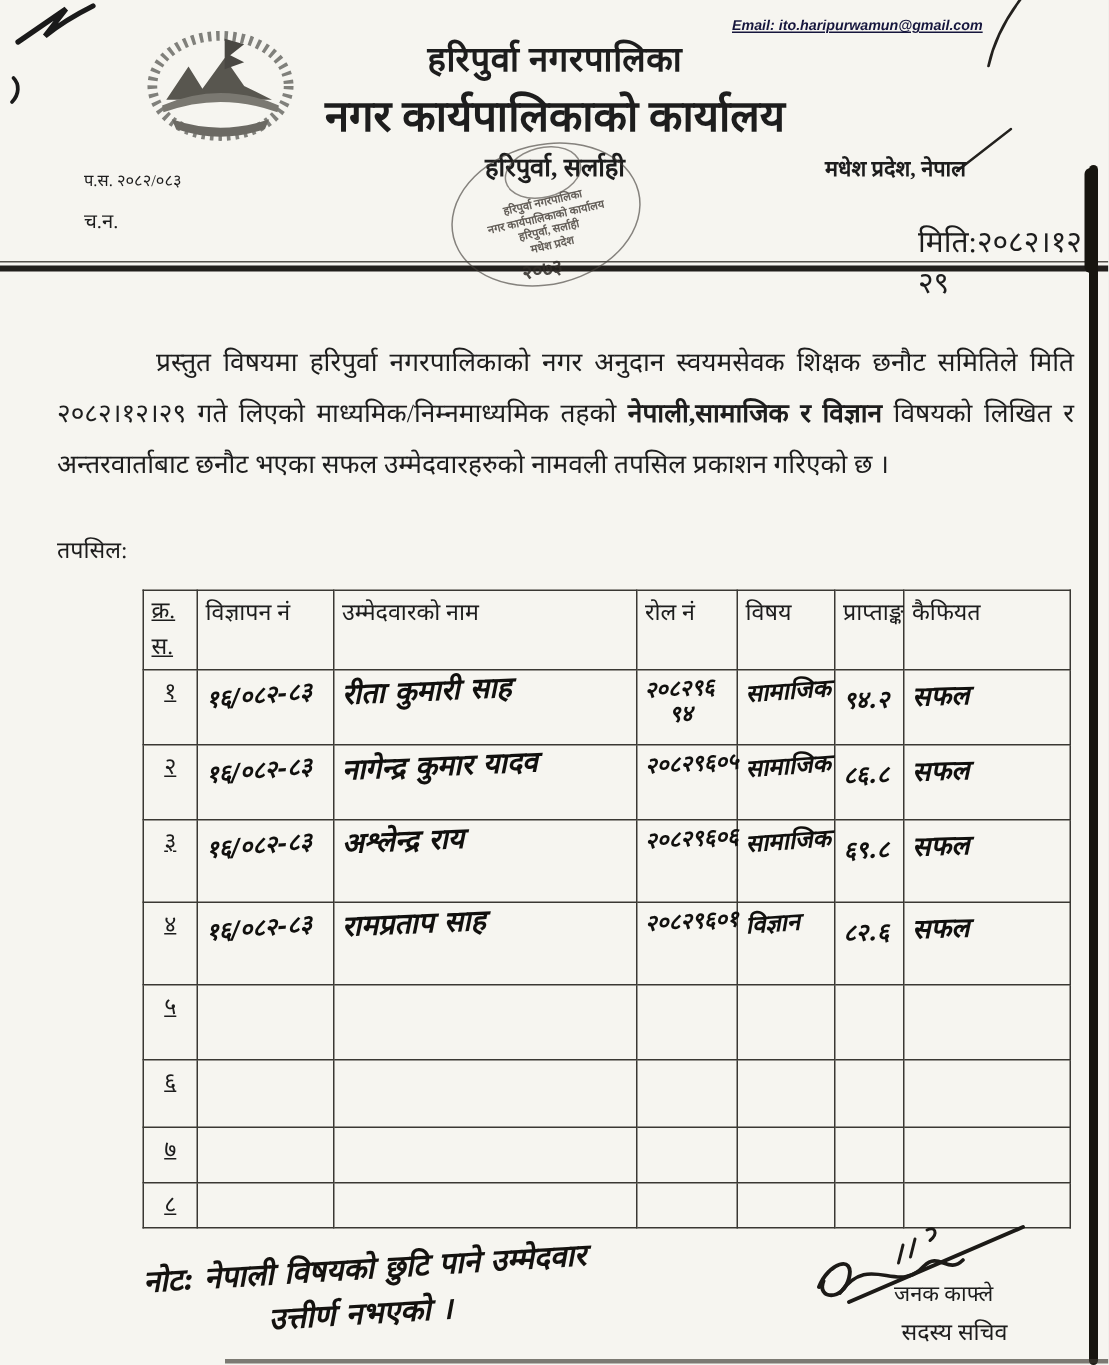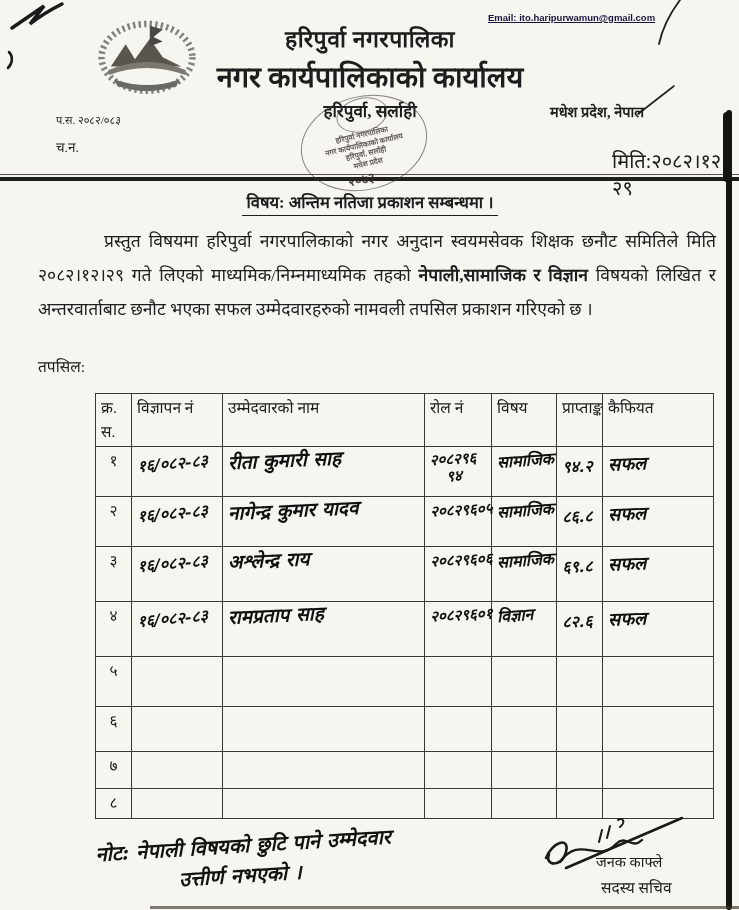--- a/index.html
+++ b/index.html
@@ -3,21 +3,21 @@
 <meta charset="utf-8">
 <style>
   * { margin:0; padding:0; box-sizing:border-box; }
   html,body { width:739px; }
   body { font-family:"Liberation Serif", serif; background:#e8e7e3; }
   .page { position:relative; width:739px; height:910px; background:#f6f5f0; overflow:hidden; color:#1d1d1d; }
 
   
   .contact { position:absolute; top:11px; left:488px; width:240px; font-family:"Liberation Sans", sans-serif;
              font-size:9.5px; font-weight:bold; color:#16163d; line-height:14px; }
-  .contact div { text-decoration:underline; }
+  .contact div { text-decoration:underline;font-style:italic; }
   .contact .site { padding-left:18px; }
 
   .logo { position:absolute; left:96px; top:16px; width:102px; height:90px; }
 
   .head-block { position:absolute; left:150px; top:22px; width:440px; text-align:center; }
   .muni   { font-size:23px; font-weight:bold; letter-spacing:.5px; }
   .office { font-size:29px; font-weight:bold; margin-top:2px; }
   .dist   { font-size:17px; font-weight:bold; margin-top:4px; }
 
   .refno  { position:absolute; left:56px; top:112px; font-size:11px; }
@@ -44,21 +44,21 @@
 
   .para { position:absolute; left:38px; top:224px; width:678px; font-size:17.5px; line-height:34px;
           text-align:justify; text-indent:66px; }
   .para .b { font-weight:bold;margin-top:36px; }
   .tapasil { position:absolute; left:38px; top:355px; font-size:15.5px; }
 
   
   table.results { position:absolute; left:95px; top:393px; width:618px; border-collapse:collapse; table-layout:fixed; z-index:2; }
   table.results td { border:1px solid #3a3833; vertical-align:top; padding:2px 5px; font-size:15.5px; overflow:visible; }
   table.results tr.hrow td { height:49px; }
-  td.c-sn { text-align:center; padding-left:2px; padding-right:2px; }
+  td.c-sn { text-align:center; padding-left:2px; padding-right:2px;text-decoration:underline; }
   tr.hrow td.c-sn { text-align:left; padding-left:5px; white-space:pre-line; line-height:24px; }
 
   
   .hw { font-family:"DejaVu Serif", serif; font-style:italic; font-weight:bold; color:#11100e; }
   .hw-advt { display:inline-block; font-size:16px; transform:rotate(-5deg) translateY(3px); white-space:nowrap; }
   .hw-name { display:inline-block; font-size:19px; transform:rotate(-2.5deg) translateY(-2px); white-space:nowrap; }
   .hw-roll { display:inline-block; font-size:15px; line-height:17px; white-space:pre-line; transform:rotate(-3deg) translateY(2px); text-align:center; }
   .hw-subj { display:inline-block; font-size:16px; transform:rotate(-4deg); white-space:nowrap; }
   .hw-mark { display:inline-block; font-size:16px; transform:rotate(-2deg) translateY(6px); white-space:nowrap; }
   .hw-rem  { display:inline-block; font-size:18px; transform:rotate(-2deg) translateY(2px); white-space:nowrap; }
@@ -126,23 +126,20 @@
       <div>नगर कार्यपालिकाको कार्यालय</div>
       <div>हरिपुर्वा, सर्लाही</div>
       <div>मधेश प्रदेश</div>
     </div>
     <div class="year">२०७३</div>
   </div>
 
   <div class="rule-thin"></div>
   <div class="rule-thick"></div>
 
-  <div class="subject-wrap">
-    <span class="subject">विषय: अन्तिम नतिजा प्रकाशन सम्बन्धमा ।</span>
-  </div>
 
   <div class="para"><span>प्रस्तुत विषयमा हरिपुर्वा नगरपालिकाको नगर अनुदान स्वयमसेवक शिक्षक छनौट समितिले मिति २०८२।१२।२९ गते लिएको माध्यमिक/निम्नमाध्यमिक तहको </span><span class="b">नेपाली,सामाजिक र विज्ञान</span><span> विषयको लिखित र अन्तरवार्ताबाट छनौट भएका  सफल उम्मेदवारहरुको नामवली तपसिल प्रकाशन गरिएको छ ।</span></div>
 
   <div class="tapasil">तपसिल:</div>
 
   <table class="results">
     <colgroup>
       <col style="width:36px">
         <col style="width:91px">
         <col style="width:202px">

